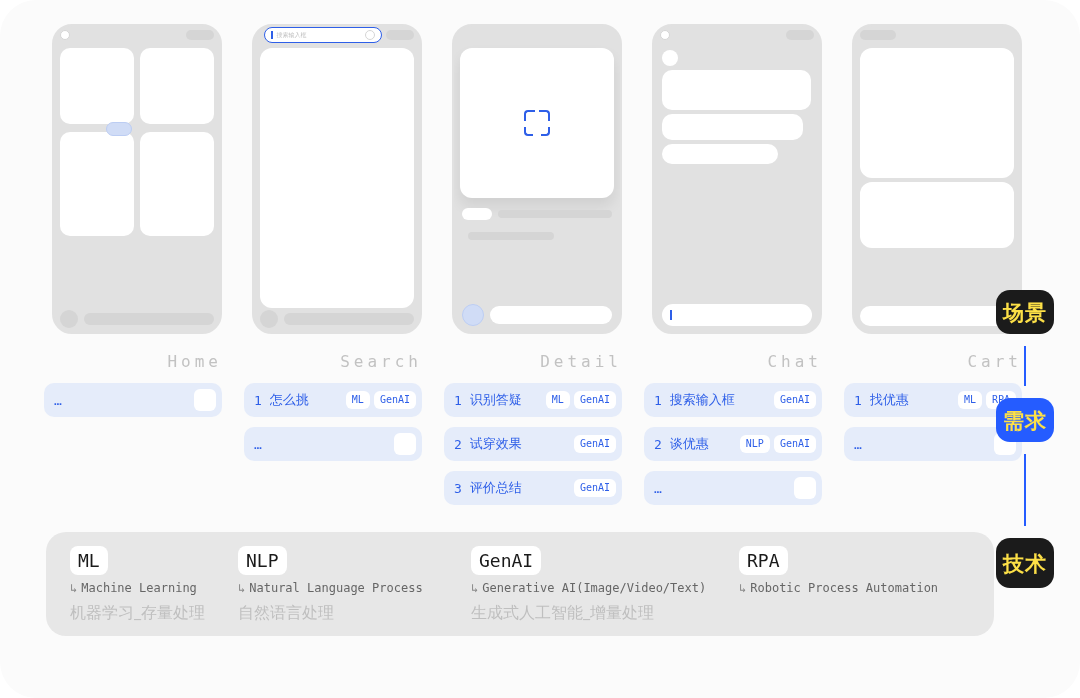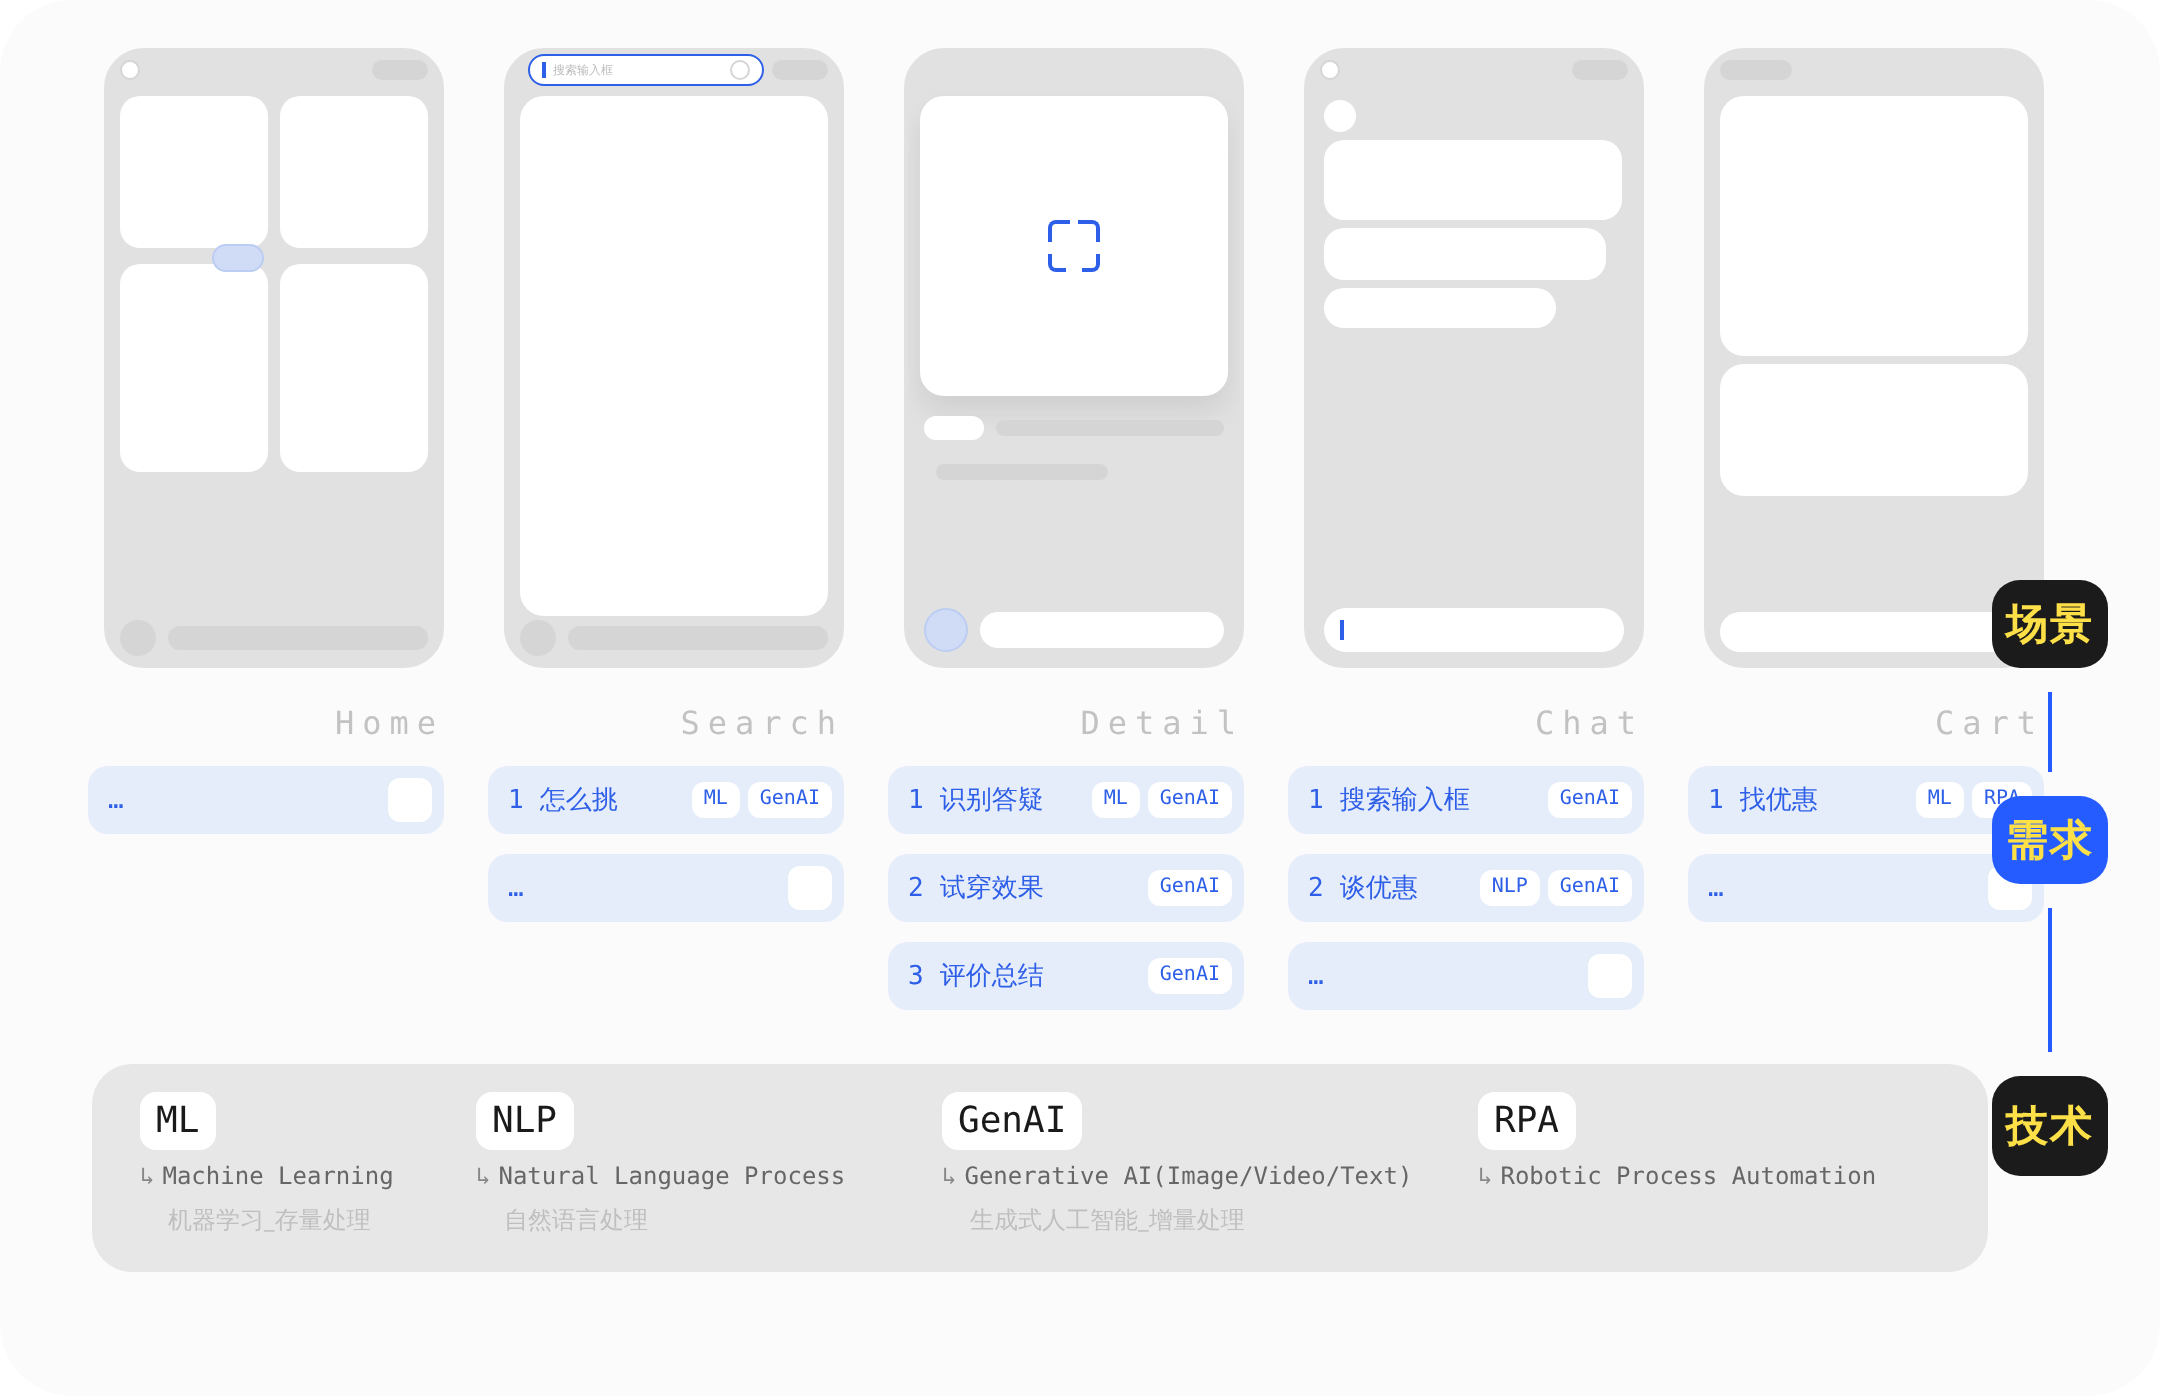--- a/index.html
+++ b/index.html
@@ -153,21 +153,21 @@
   .badge{
     background:#fff;border-radius:8px;
     display:inline-flex;align-items:center;
     padding:4px 8px;
     font-family:ui-monospace,SFMono-Regular,Menlo,monospace;
     font-size:18px;font-weight:500;
     width:max-content;
   }
   .sub{font-size:12px;color:#666;font-family:ui-monospace,SFMono-Regular,Menlo,monospace;display:flex;gap:4px;align-items:center;}
   .sub .arr{color:#888;}
-  .cn{font-size:12px;color:#bfbfbf;margin-left:14px;}
+  .cn{font-size:16px;color:#bfbfbf;}
 
   
   .stages{
     position:absolute;
     right:26px;
     top:290px;
     display:flex;flex-direction:column;align-items:center;gap:12px;
   }
   .spill{
     width:58px;height:44px;border-radius:14px;

